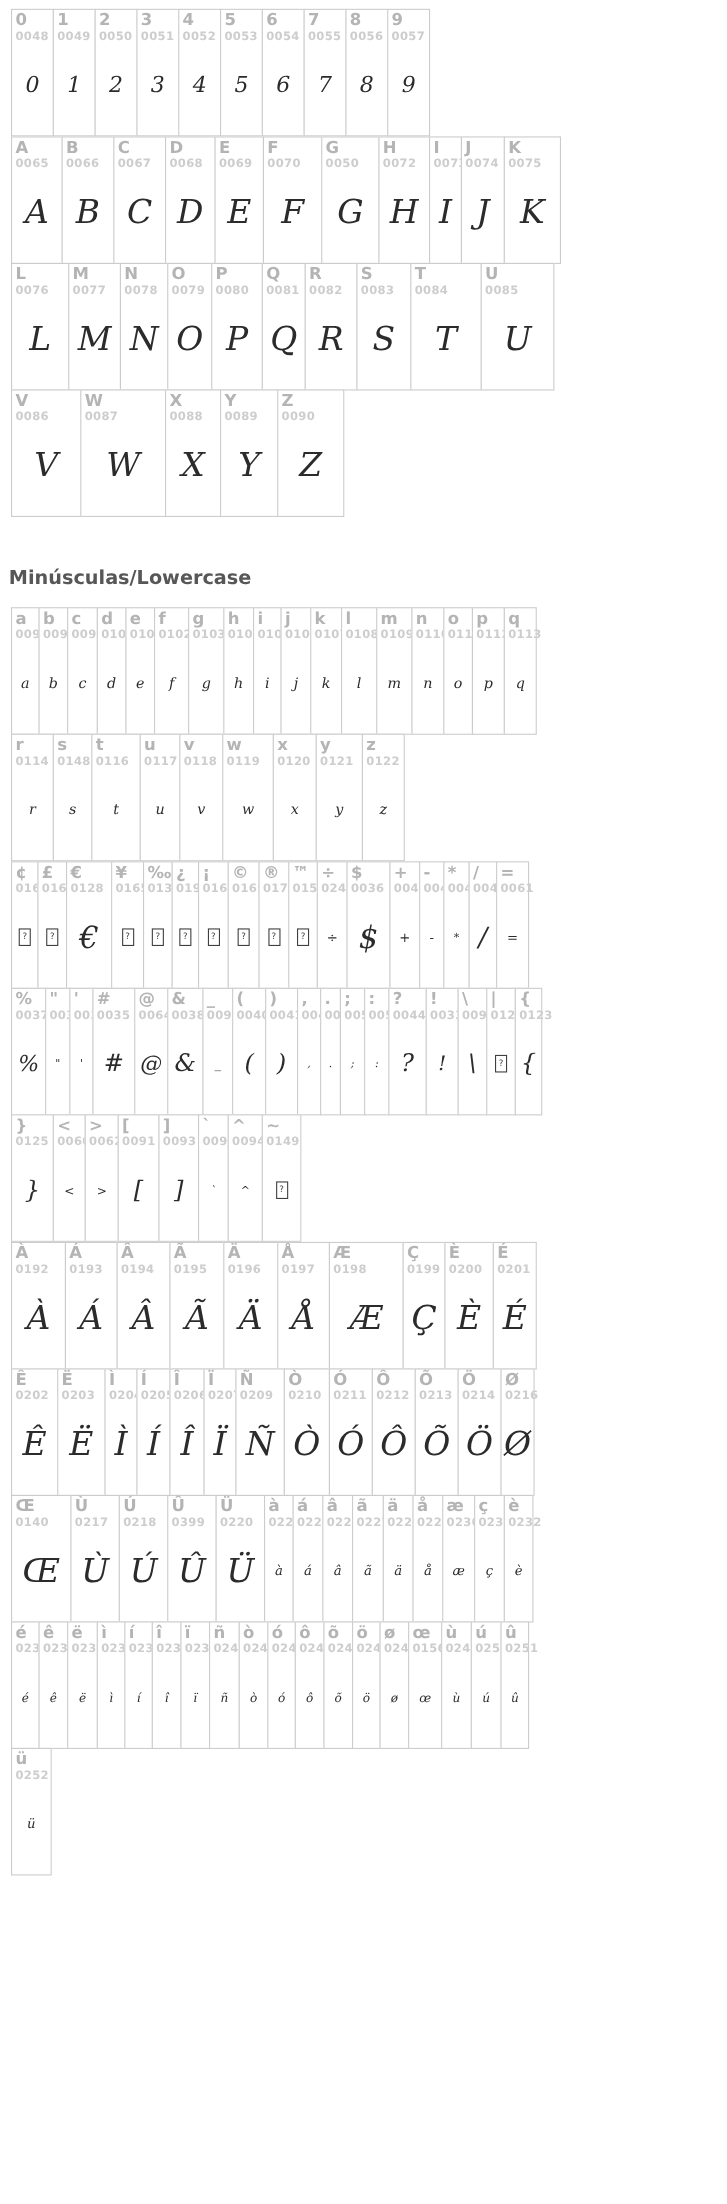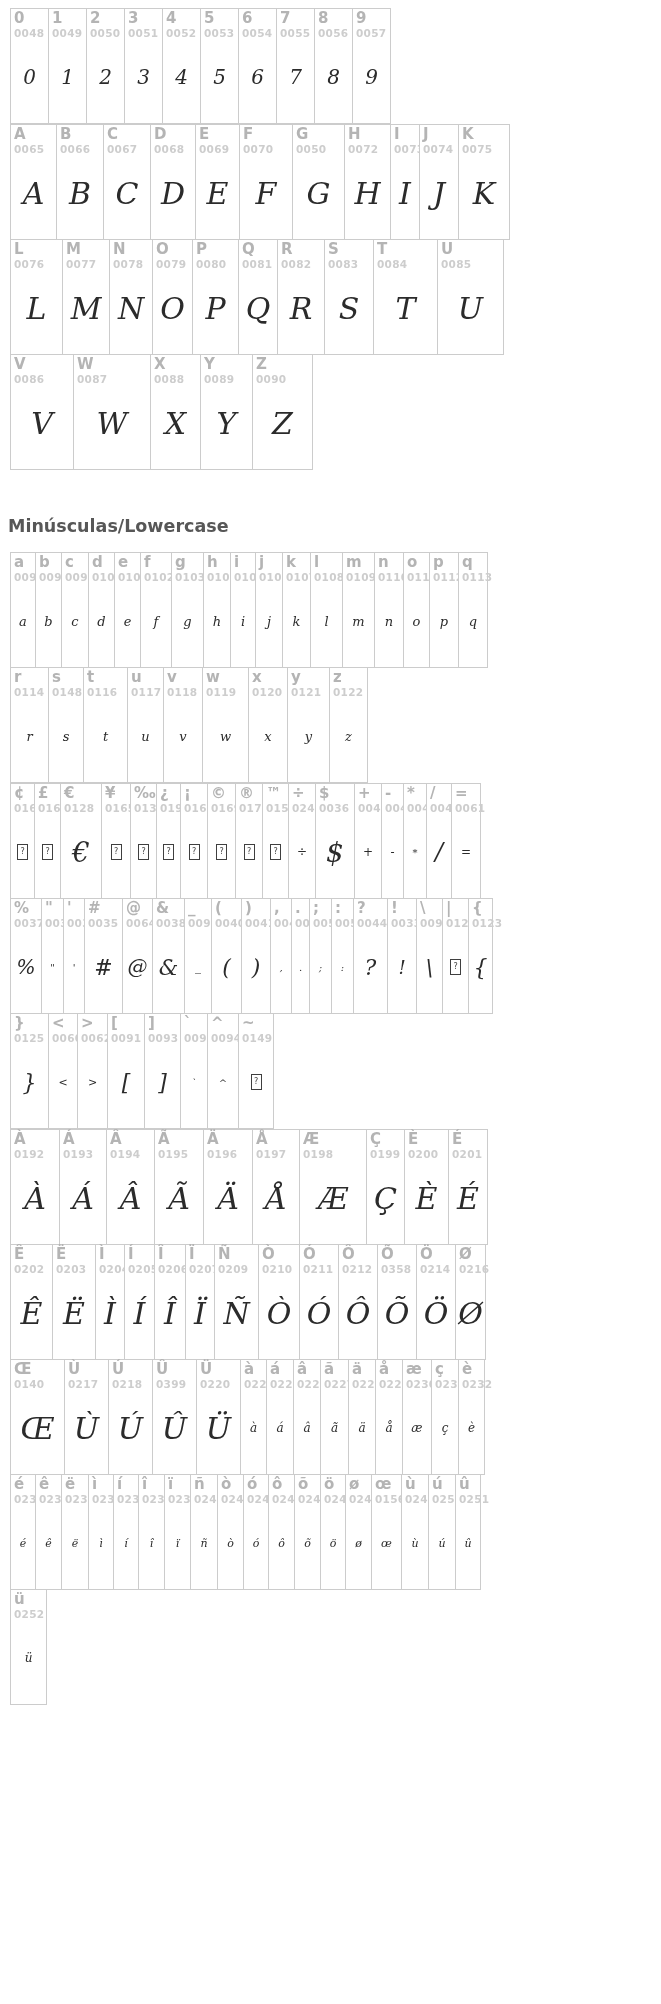--- a/index.html
+++ b/index.html
@@ -981,21 +981,21 @@
         <div class="cell" style="width: 40px;">
           <div class="lab">
             <span class="ch">Ô</span>
             <span class="code">0212</span>
           </div>
           <div class="glyph" style="font-size: 30px;">Ô</div>
         </div>
         <div class="cell" style="width: 40px;">
           <div class="lab">
             <span class="ch">Õ</span>
-            <span class="code">0358</span>
+            <span class="code">0213</span>
           </div>
           <div class="glyph" style="font-size: 30px;">Õ</div>
         </div>
         <div class="cell" style="width: 40px;">
           <div class="lab">
             <span class="ch">Ö</span>
             <span class="code">0214</span>
           </div>
           <div class="glyph" style="font-size: 30px;">Ö</div>
         </div>

